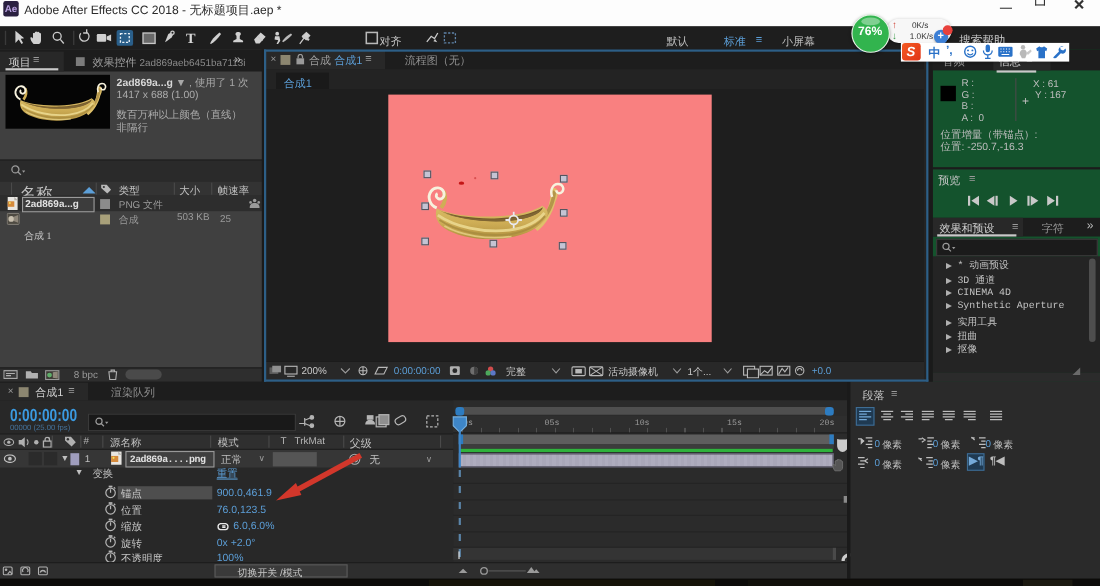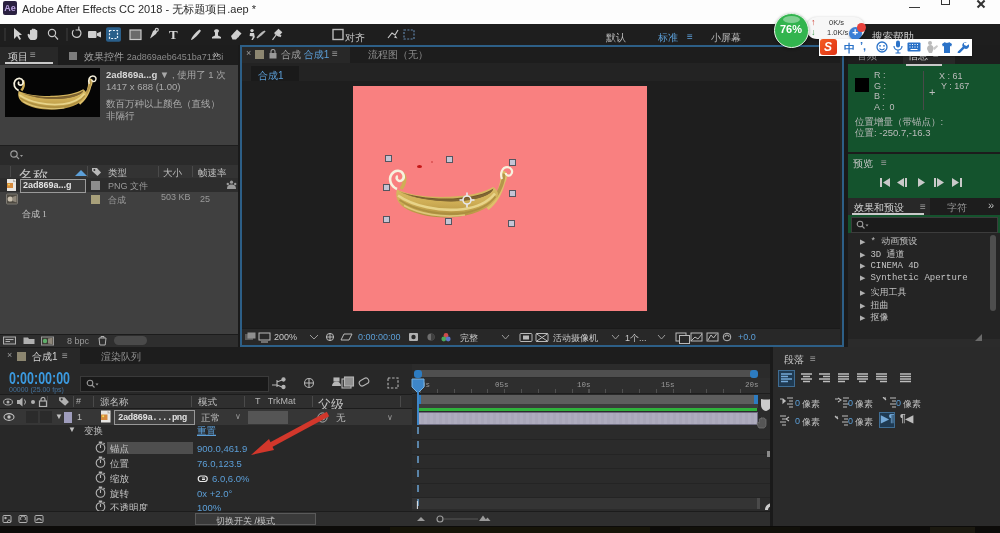--- a/index.html
+++ b/index.html
@@ -413,21 +413,21 @@
       </g>
     </svg>
     <svg class="abs" style="left:58px;top:49px;" width="12" height="11" viewBox="0 0 11 10">
         <path d="M1 1 L6 1 L10 5.5 L6.5 9 L1 4 Z" fill="#b0b0b0"></path>
         <circle cx="3.4" cy="3" r="1" fill="#2f2f2f"></circle>
       </svg>
     <div class="tx" style="left:76px;top:49px;font-size:9px;color:#b5b5b5;">#</div>
     <div class="tx" style="left:100px;top:49px;font-size:9.5px;color:#c0c0c0;">源名称</div>
     <div class="tx" style="left:198px;top:49px;font-size:9.5px;color:#c0c0c0;">模式</div>
     <div class="tx" style="left:255px;top:49px;font-size:9px;color:#b5b5b5;">T&nbsp;&nbsp; TrkMat</div>
-    <div class="tx" style="left:318px;top:49px;font-size:13px;color:#c0c0c0;">父级</div>
+    <div class="tx" style="left:318px;top:49px;font-size:10px;color:#c0c0c0;">父级</div>
     <div class="abs" style="left:47px;top:49px;width:1px;height:11px;background:#4a4a4a;"></div>
     <div class="abs" style="left:73px;top:49px;width:1px;height:11px;background:#4a4a4a;"></div>
     <div class="abs" style="left:93px;top:49px;width:1px;height:11px;background:#4a4a4a;"></div>
     <div class="abs" style="left:191px;top:49px;width:1px;height:11px;background:#4a4a4a;"></div>
     <div class="abs" style="left:244px;top:49px;width:1px;height:11px;background:#4a4a4a;"></div>
     <div class="abs" style="left:312px;top:49px;width:1px;height:11px;background:#4a4a4a;"></div>
     <div class="abs" style="left:400px;top:49px;width:1px;height:11px;background:#4a4a4a;"></div>
 
     <div class="abs" style="left:0;top:62px;width:412px;height:16px;background:#363636;"></div>
     <svg class="abs" style="left:3px;top:66px;" width="12" height="8" viewBox="0 0 12 8">

